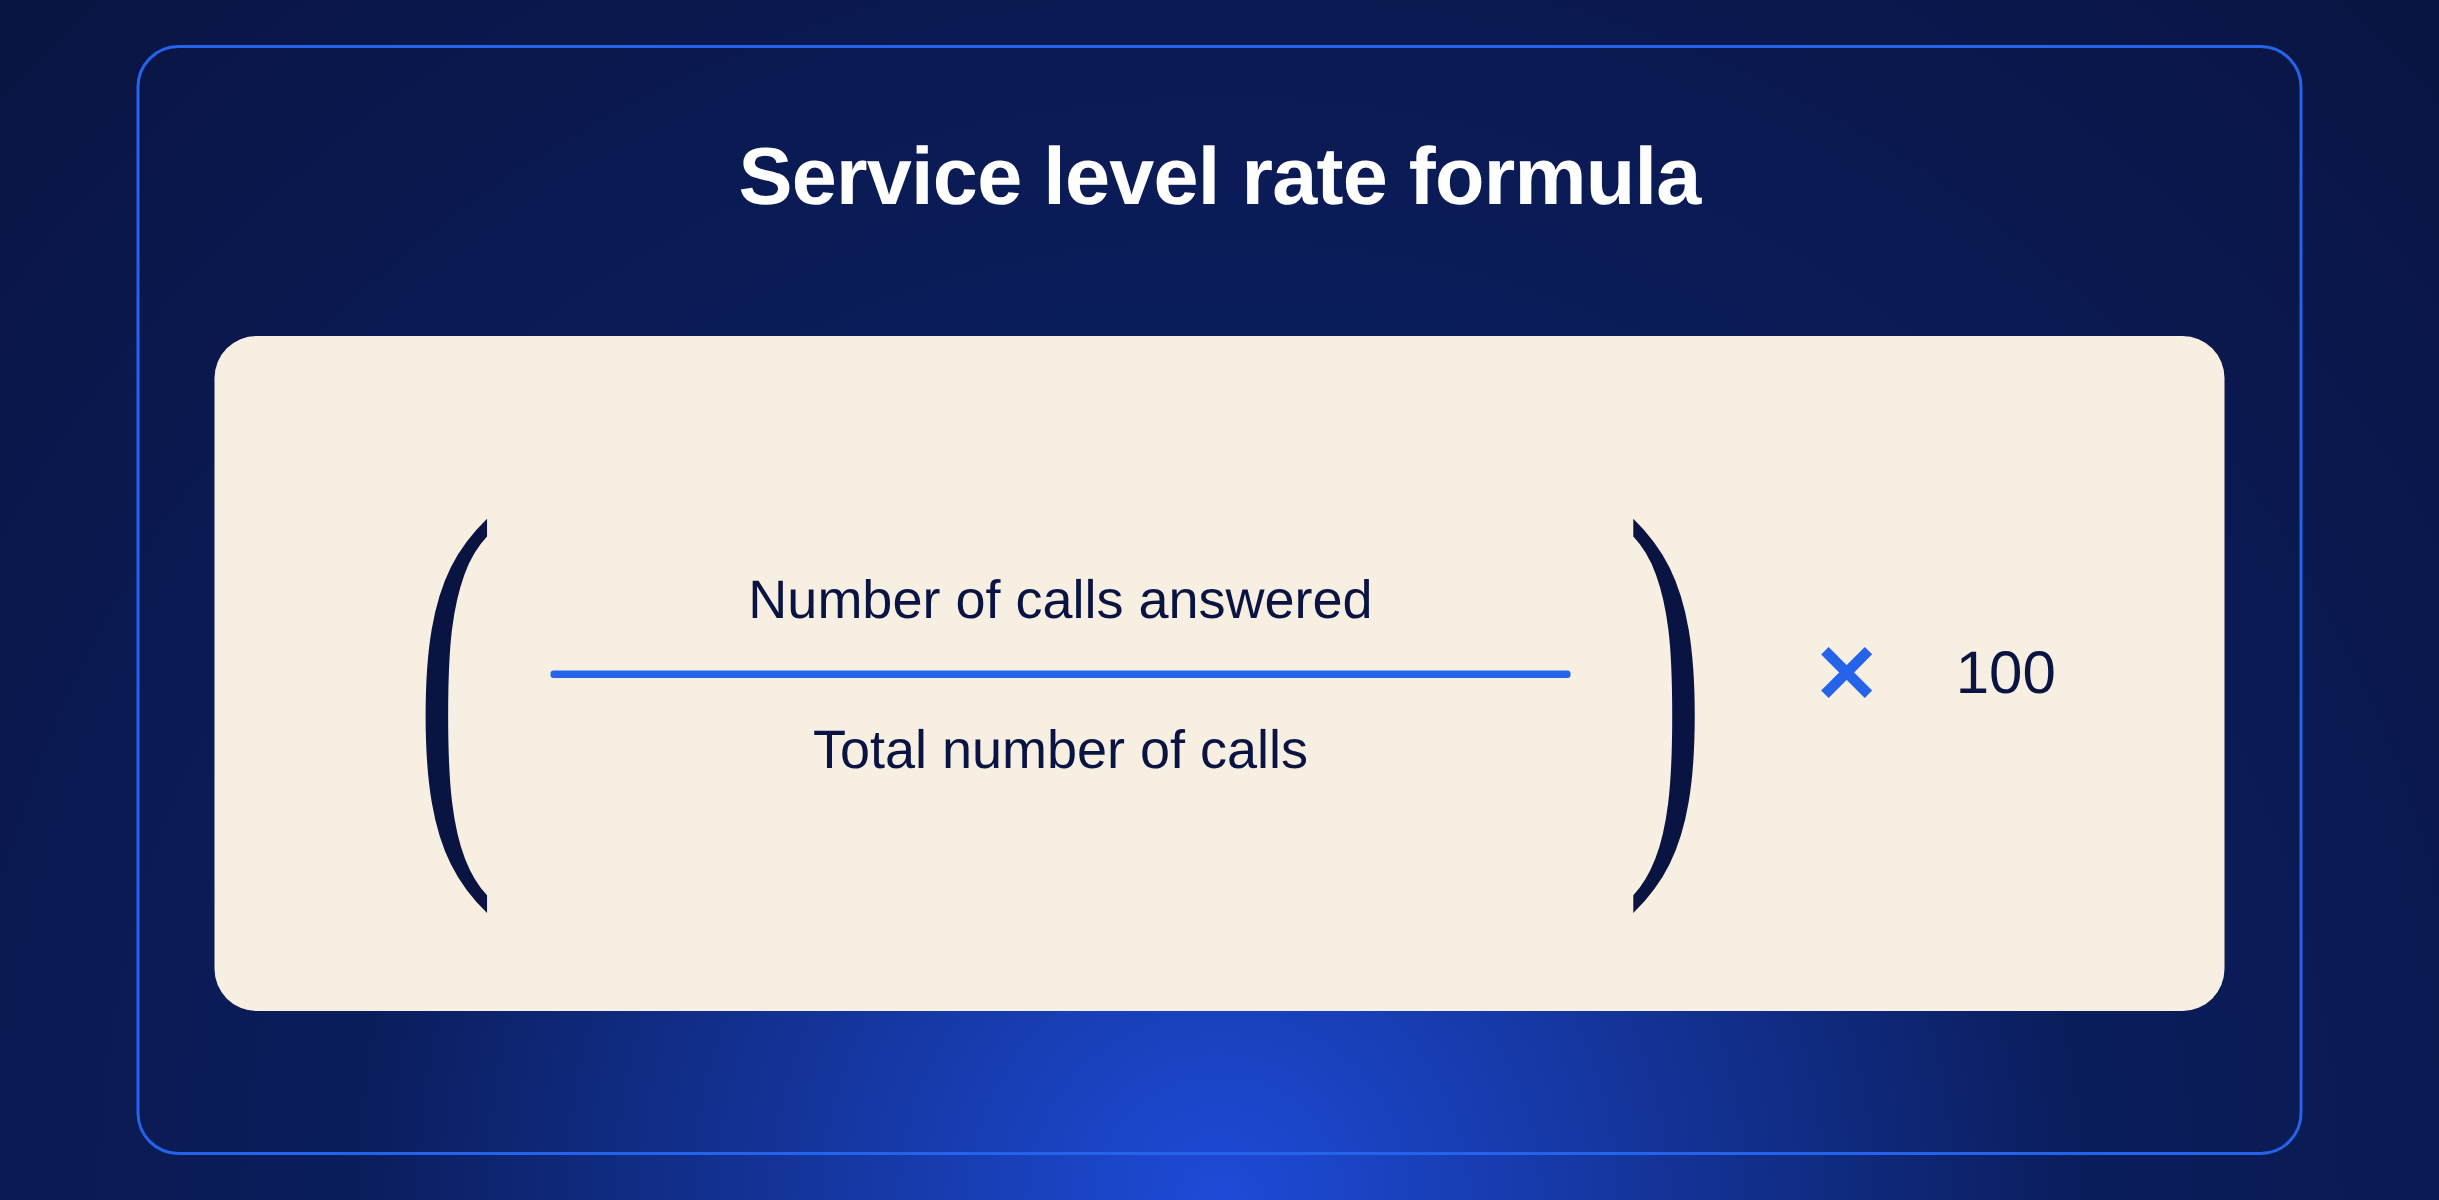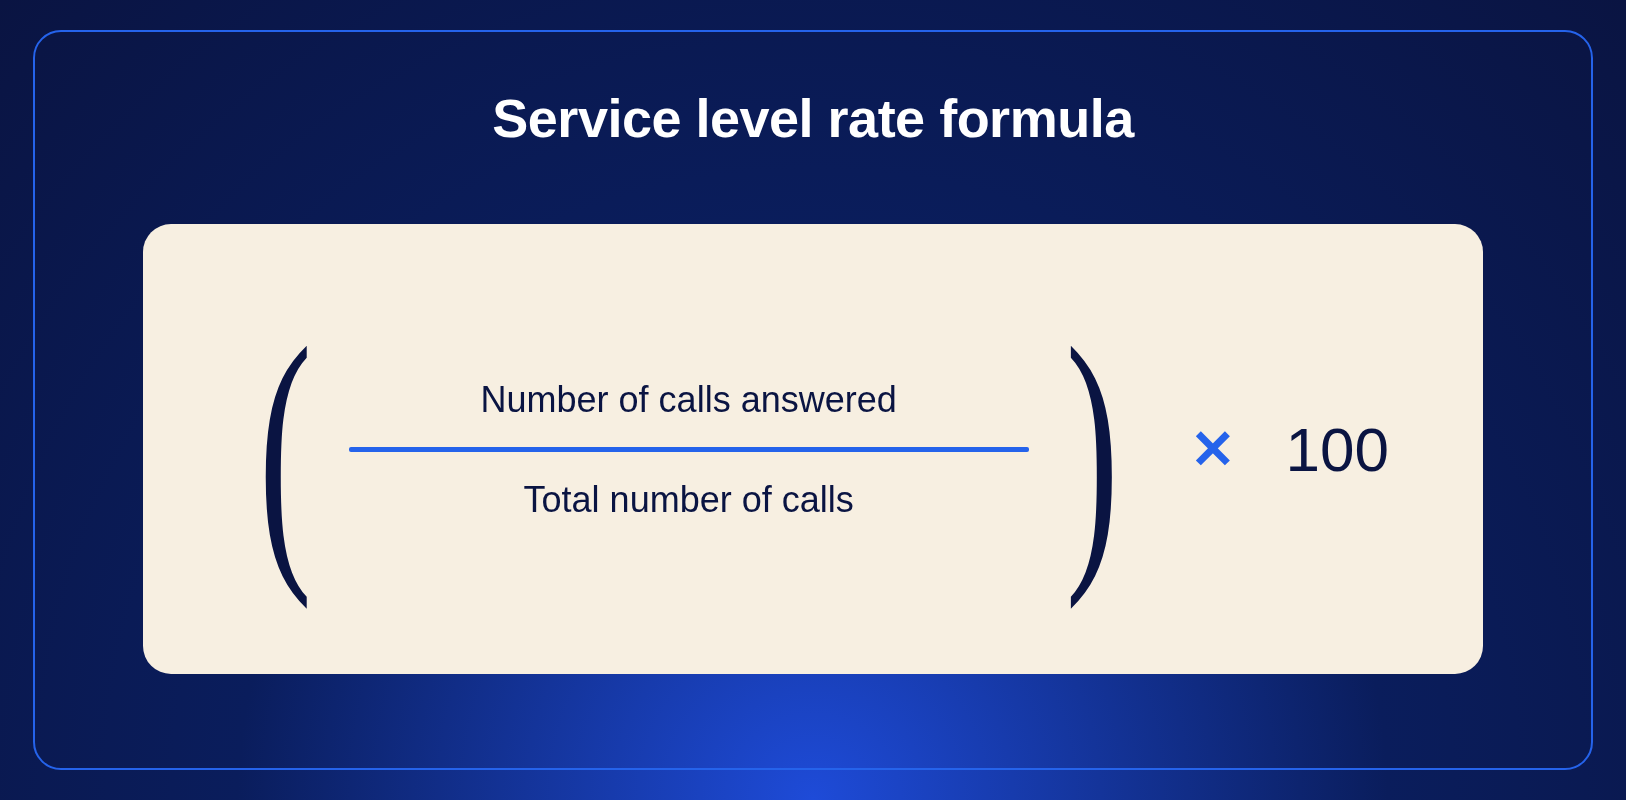--- a/index.html
+++ b/index.html
@@ -12,21 +12,21 @@
       width: 1626px;
       height: 800px;
       background: radial-gradient(ellipse at 50% 100%, #1e4bd8 0%, #0a1d5c 50%, #0a1442 100%);
       font-family: -apple-system, BlinkMacSystemFont, 'Segoe UI', Arial, sans-serif;
       display: flex;
       align-items: center;
       justify-content: center;
     }
     
     .card {
-      width: 1560px;
+      width: 1444px;
       height: 740px;
       border: 2px solid #2563eb;
       border-radius: 28px;
       display: flex;
       flex-direction: column;
       align-items: center;
       padding-top: 55px;
     }
     
     .title {
@@ -87,21 +87,21 @@
     }
     
     .multiply-symbol {
       color: #2563eb;
       font-size: 54px;
       font-weight: 700;
     }
     
     .multiplier {
       color: #0a1442;
-      font-size: 62px;
+      font-size: 40px;
       font-weight: 500;
     }
   </style>
 </head>
 <body>
 
 <div class="card">
   <h1 class="title">Service level rate formula</h1>
 
   <div class="formula-box">

